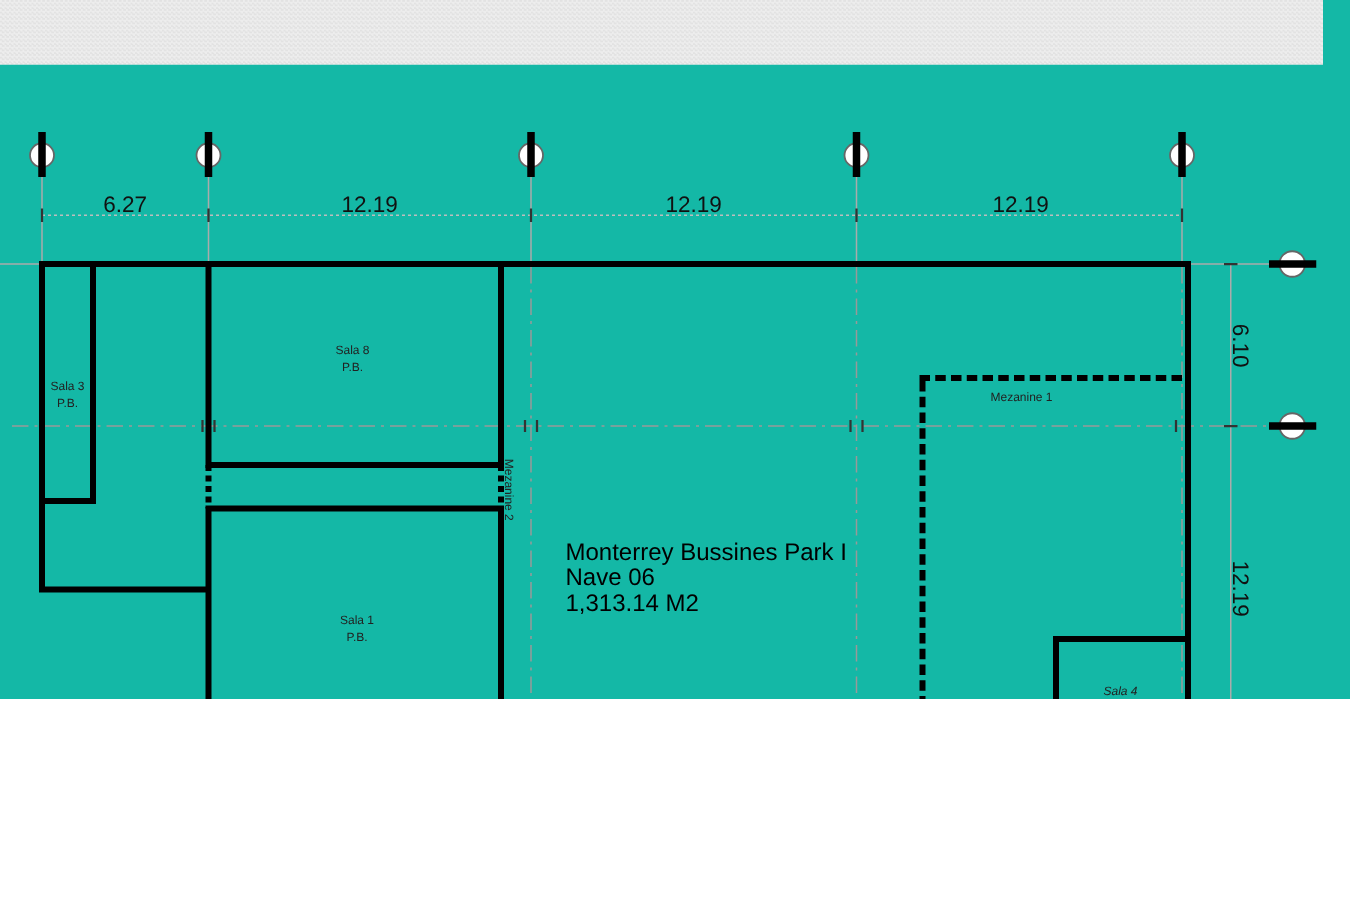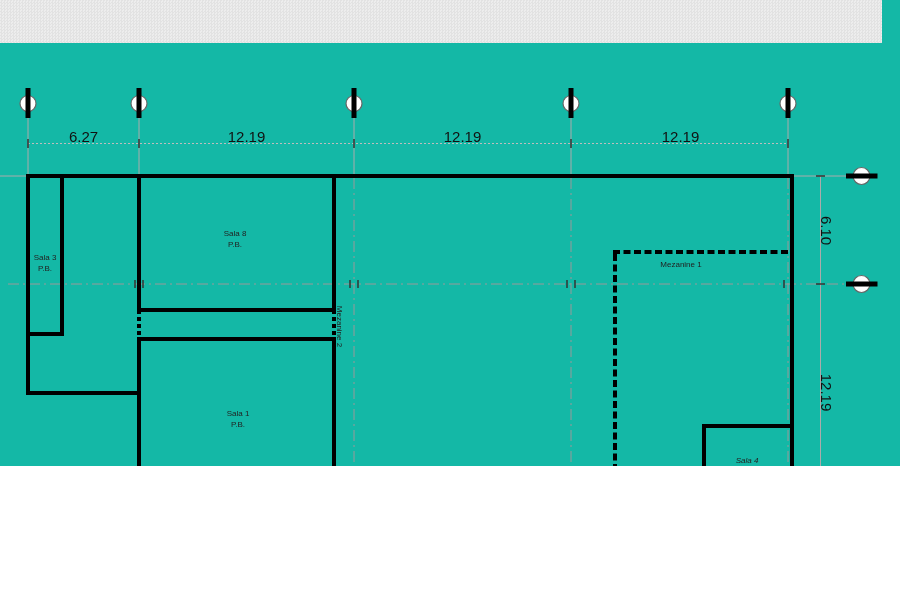--- a/index.html
+++ b/index.html
@@ -96,15 +96,18 @@
     <div>P.B.</div>
   </div>
   <div class="lbl" style="left:717px;top:455px;width:60px;font-style:italic;">
     <div>Sala 4</div>
     <div>P.A.</div>
   </div>
   <div class="lbl" style="left:651px;top:235px;width:60px;margin-top:24px;">Mezanine 1</div>
   <div class="lbl rot" style="left:307px;top:321px;width:64px;">Mezanine 2</div>
 
   <div class="titleblock" style="left:377px;top:360px;">
+    <div>Monterrey Bussines Park I</div>
+    <div>Nave 06</div>
+    <div>1,313.14 M2</div>
   </div>
 
 </div>
 
 </body></html>

